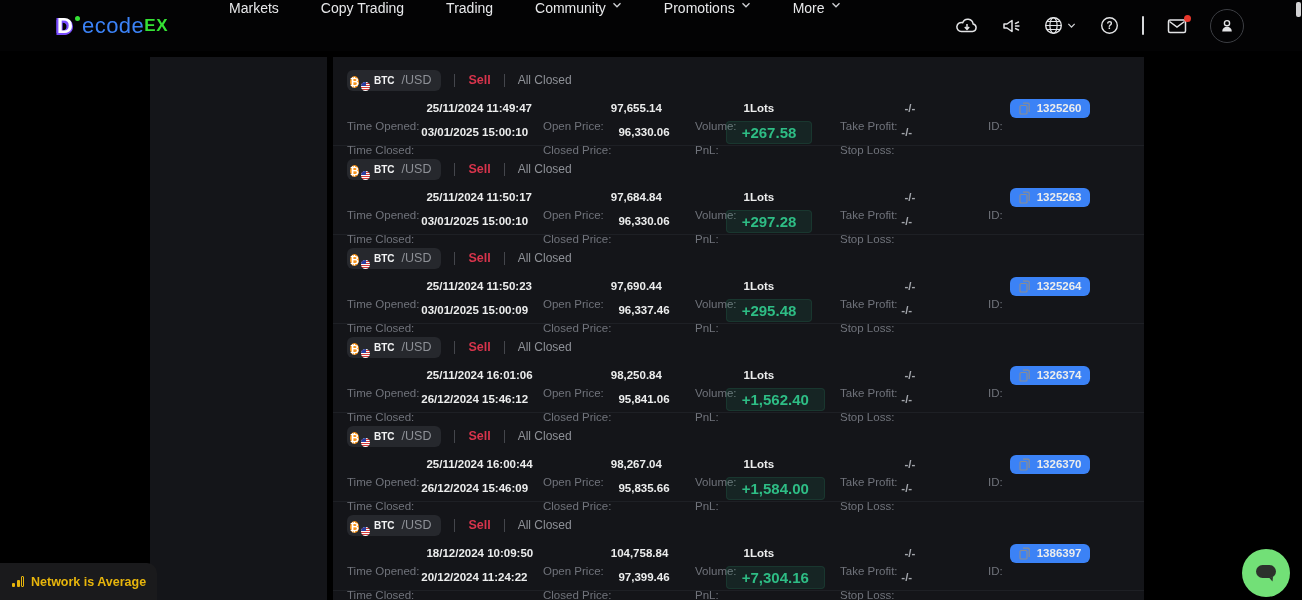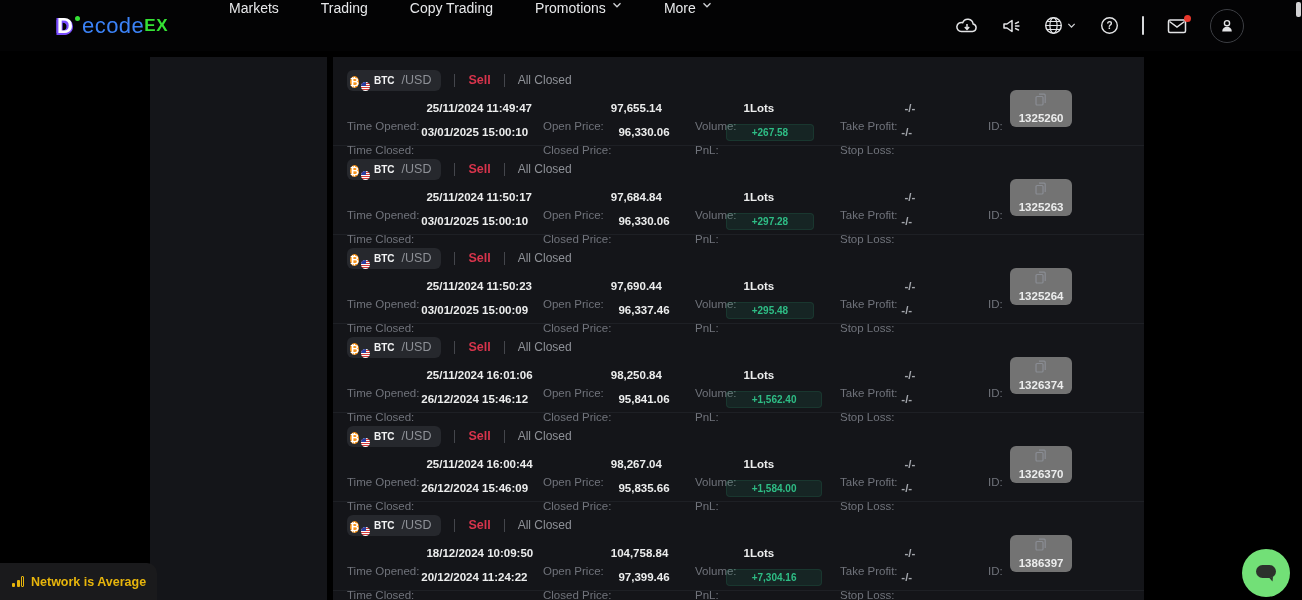--- a/index.html
+++ b/index.html
@@ -81,25 +81,25 @@
   .card-grid {
     display:grid; grid-template-columns:196px 152px 145px 148px auto;
     row-gap:8px; font-size:11.5px; align-items:center;
   }
   .cell { display:flex; align-items:center; gap:7px; height:16px; }
   .lbl { color:#70737b; white-space:nowrap;margin-top:36px; }
   .val { color:#eceded; font-weight:700; white-space:nowrap; }
   .val-dim { color:#a3a6ac; font-weight:700; }
   .pnl-badge {
     background:rgba(46,189,133,0.10); border:1px solid rgba(46,189,133,0.12);
-    color:#2ebd85; font-weight:700; border-radius:4px; padding:2px 25px; font-size:10px;
+    color:#2ebd85; font-weight:700; border-radius:4px; padding:2px 15px; font-size:15px;
   }
   .id-badge {
-    display:flex; align-items:center; gap:6px; background:#737373;
-    border-radius:6px; padding:3px 9px; cursor:pointer;flex-direction:column;
+    display:flex; align-items:center; gap:6px; background:#3b82f6;
+    border-radius:6px; padding:3px 9px; cursor:pointer;
   }
   .id-badge .num { color:#eceded; font-weight:700; font-size:11.5px; }
 
   
   .network-box {
     position:absolute; left:0; bottom:0; width:157px; height:37px;
     background:#1a1a1c; border-radius:0 10px 0 0;
     display:flex; align-items:center; gap:7px; padding-left:12px; z-index:6;
   }
   .network-label { color:#e7b50c; font-weight:700; font-size:12.5px; }
@@ -129,24 +129,32 @@
     <span class="logo-dot"></span>
     <span class="logo-mid">ecode</span>
     <span class="logo-ex">EX</span>
   </div>
 
   <nav class="nav-menu">
     <div class="nav-item">
       <span>Markets</span>
     </div>
     <div class="nav-item">
+      <span>Copy Trading</span>
+    </div>
+    <div class="nav-item">
       <span>Trading</span>
     </div>
     <div class="nav-item">
-      <span>Copy Trading</span>
+      <span>Community</span>
+      <span class="chev">
+        <svg width="10" height="10" viewBox="0 0 10 10">
+            <path d="M1.5 3.2 L5 6.8 L8.5 3.2" fill="none" stroke="#cfd1d4" stroke-width="1.3"></path>
+          </svg>
+      </span>
     </div>
     <div class="nav-item">
       <span>Promotions</span>
       <span class="chev">
         <svg width="10" height="10" viewBox="0 0 10 10">
             <path d="M1.5 3.2 L5 6.8 L8.5 3.2" fill="none" stroke="#cfd1d4" stroke-width="1.3"></path>
           </svg>
       </span>
     </div>
     <div class="nav-item">

